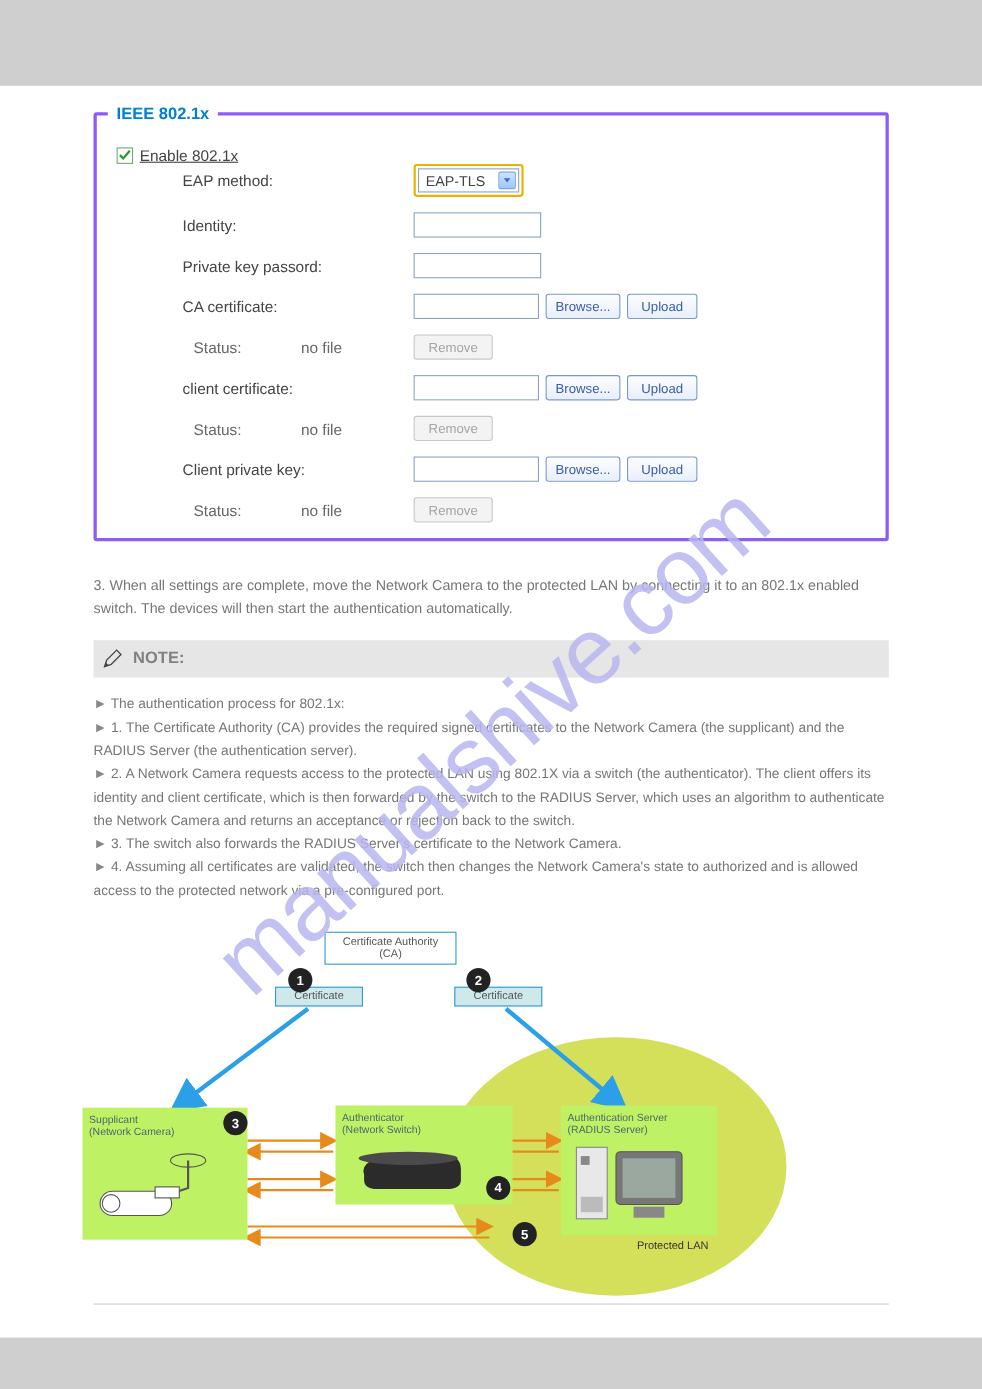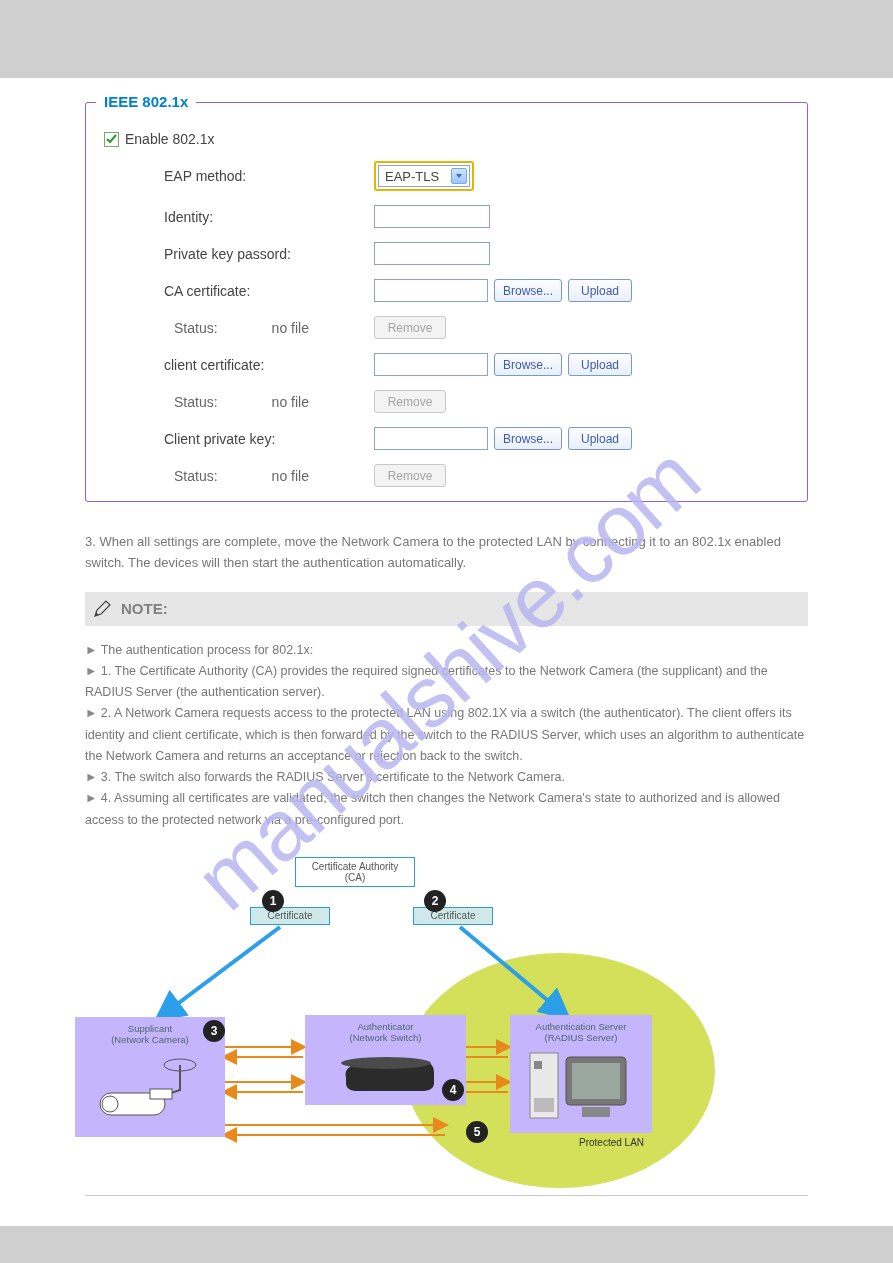--- a/index.html
+++ b/index.html
@@ -19,21 +19,21 @@
     height: 1px;
     background: #ccc;
     margin: 10px 0;
   }
   .content {
     padding: 0 85px 20px 85px;
     position: relative;
   }
   
   .panel {
-    border: 1px solid #8b5cf6;
+    border: 3px solid #8b5cf6;
     border-radius: 3px;
     padding: 28px 18px 14px 18px;
     margin-top: 24px;
     position: relative;
   }
   .panel-legend {
     position: absolute;
     top: -10px;
     left: 10px;
     background: #fff;
@@ -42,21 +42,21 @@
     font-weight: bold;
     font-size: 15px;
   }
   .row {
     display: flex;
     align-items: center;
     margin-bottom: 14px;
     font-size: 14px;
     color: #444;
   }
-  .row.enable { margin-bottom: 14px; }
+  .row.enable { margin-bottom: 0; text-decoration: underline; }
   .row .chk {
     width: 15px; height: 15px;
     border: 1px solid #78a86f;
     display: inline-flex;
     align-items: center; justify-content: center;
     margin-right: 6px;
     background: #fff;
   }
   .row .chk svg { display: block; }
   .lbl {
@@ -170,25 +170,24 @@
   .d-cert2 { left: 348px; top: 50px; width: 80px; height: 18px; background: #cfe8ea; }
   .d-ellipse {
     position: absolute;
     left: 340px; top: 96px;
     width: 310px; height: 235px;
     background: #d4df5a;
     border-radius: 50%;
   }
   .d-yellow {
     position: absolute;
-    background: #c4b5fd;
+    background: #bef264;
     font-size: 9px;
     color: #4d6870;
     padding: 6px;
-    text-align: center;
   }
   .d-supp { left: 10px; top: 160px; width: 150px; height: 120px; }
   .d-auth { left: 240px; top: 158px; width: 161px; height: 90px; }
   .d-srv  { left: 445px; top: 158px; width: 142px; height: 118px; }
   .d-label { font-size: 9.5px; color: #4d6870; }
   .step-dot {
     position: absolute;
     width: 22px; height: 22px;
     background: #222;
     border-radius: 50%;

